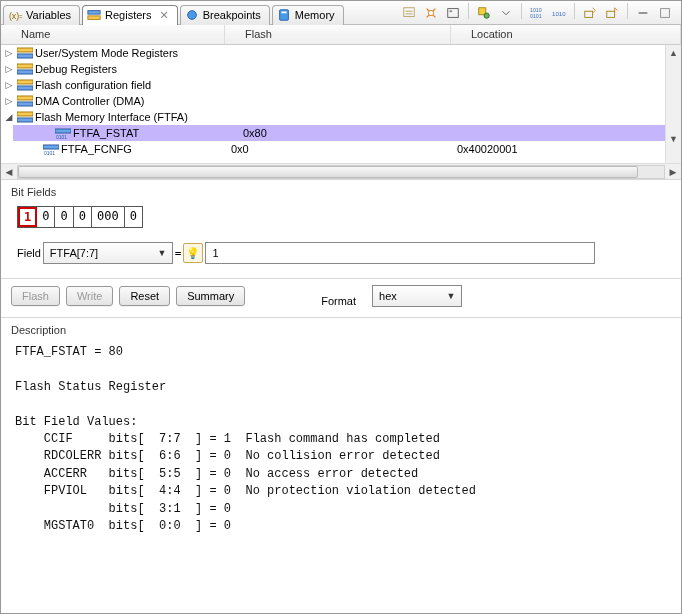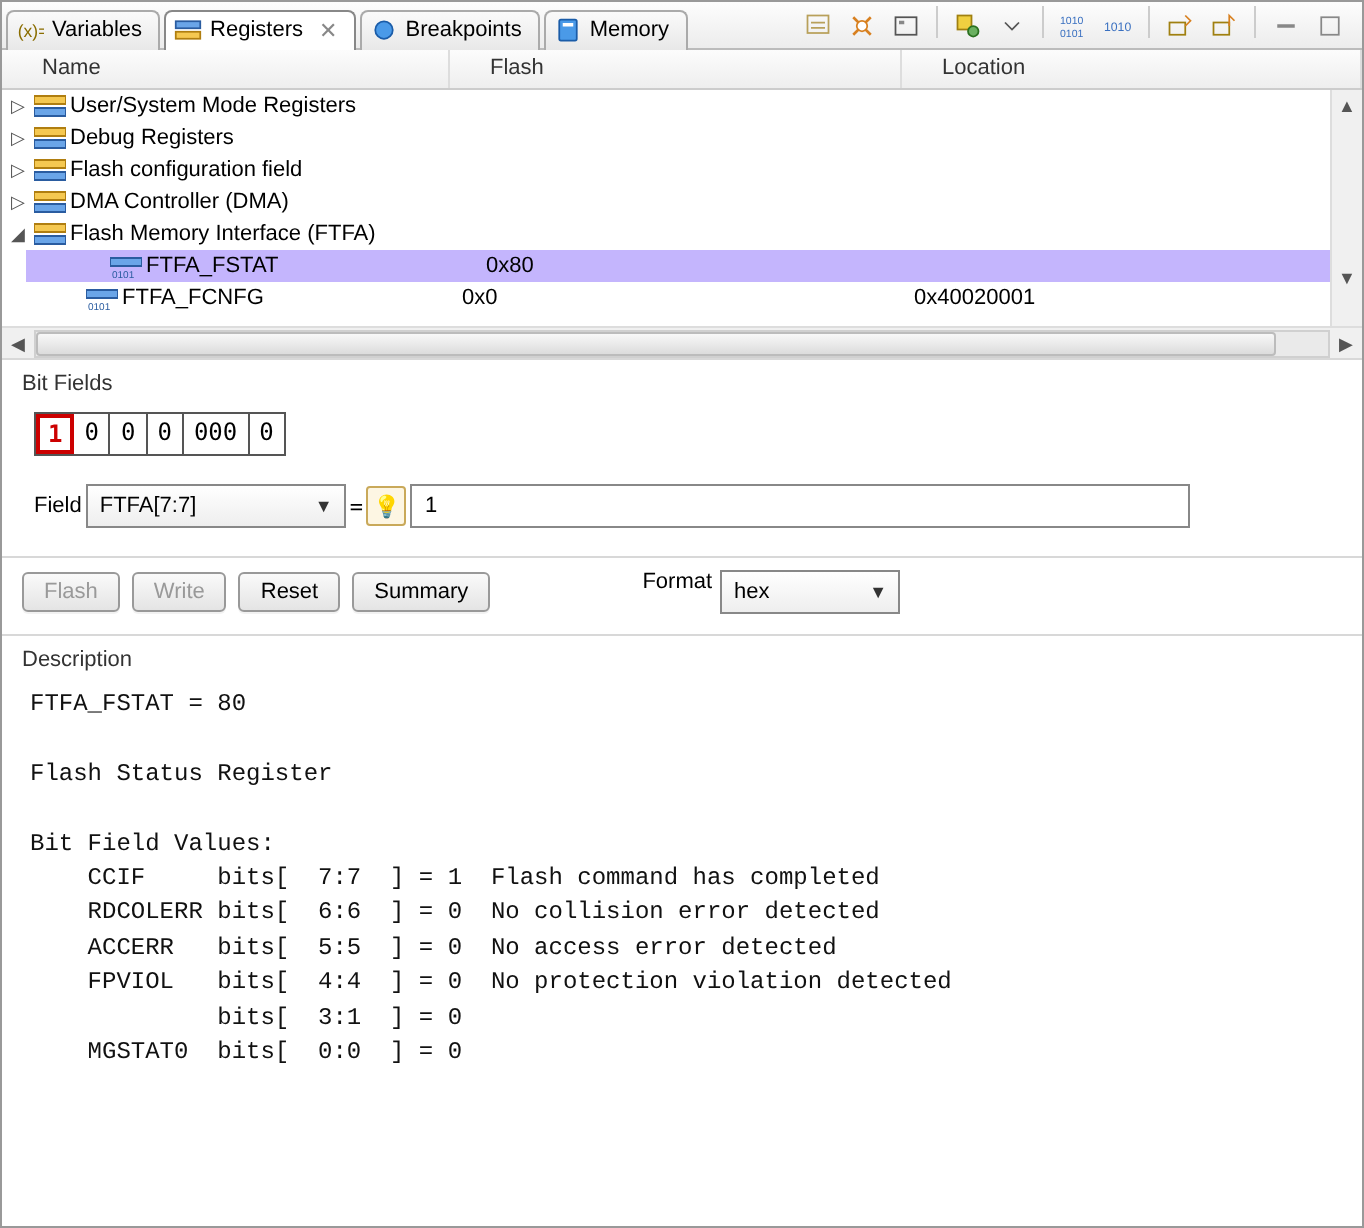--- a/index.html
+++ b/index.html
@@ -140,21 +140,21 @@
     border:1px solid #888; height:22px; width:390px; padding: 2px 6px;
     font-family: inherit; font-size:11px;
   }
   .actions-row { display:flex; align-items:center; gap:6px; }
   .btn {
     border:1px solid #999; background:linear-gradient(#fafafa,#e4e4e4);
     padding: 3px 10px; border-radius:3px; cursor:pointer; font-size:11px;
     box-shadow: 0 1px 0 rgba(0,0,0,0.05);
   }
   .btn.disabled { color:#999; cursor:default; }
-  .fmt { margin-left: 70px; display:flex; align-items:flex-start; gap:4px;}
+  .fmt { margin-left: 70px; display:flex; align-items:flex-end; gap:16px;}
   .desc {
     font-family: Consolas, "Courier New", monospace;
     font-size: 12px;
     white-space: pre;
     line-height: 1.45;
     margin: 4px 0 0 4px;
     color:#111;
   }
 </style>
 </head>

